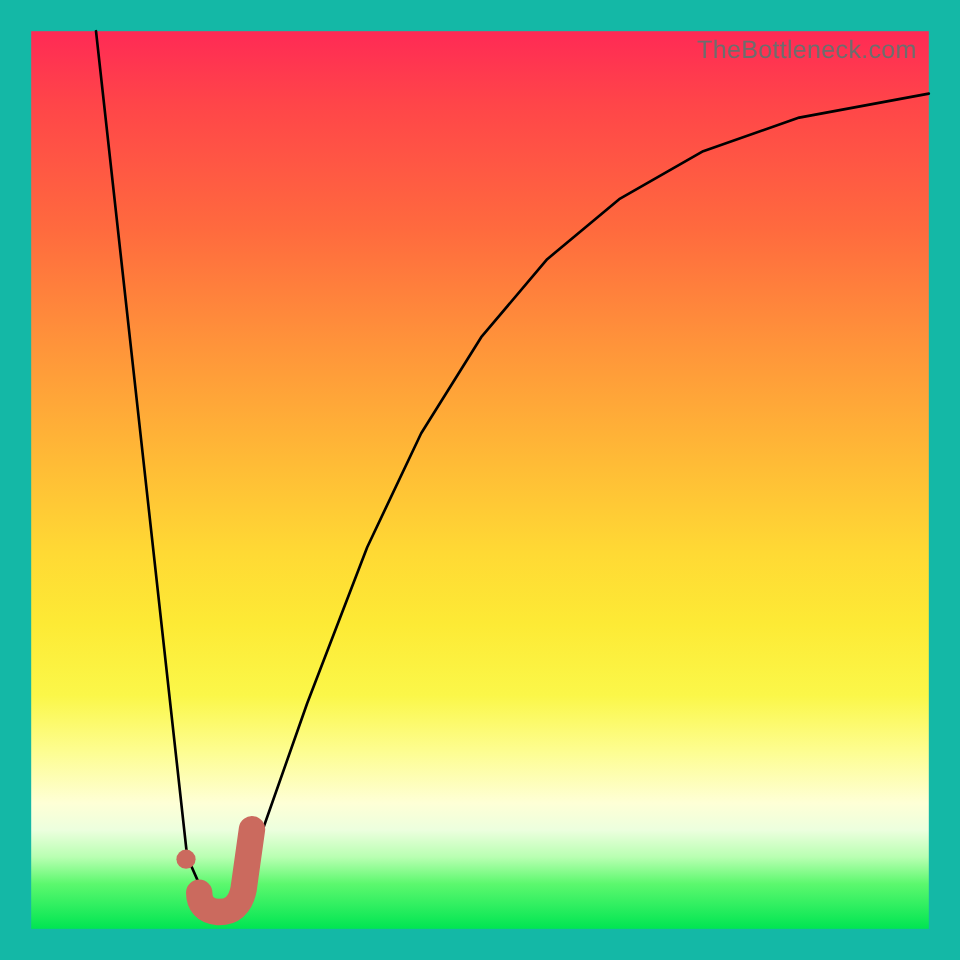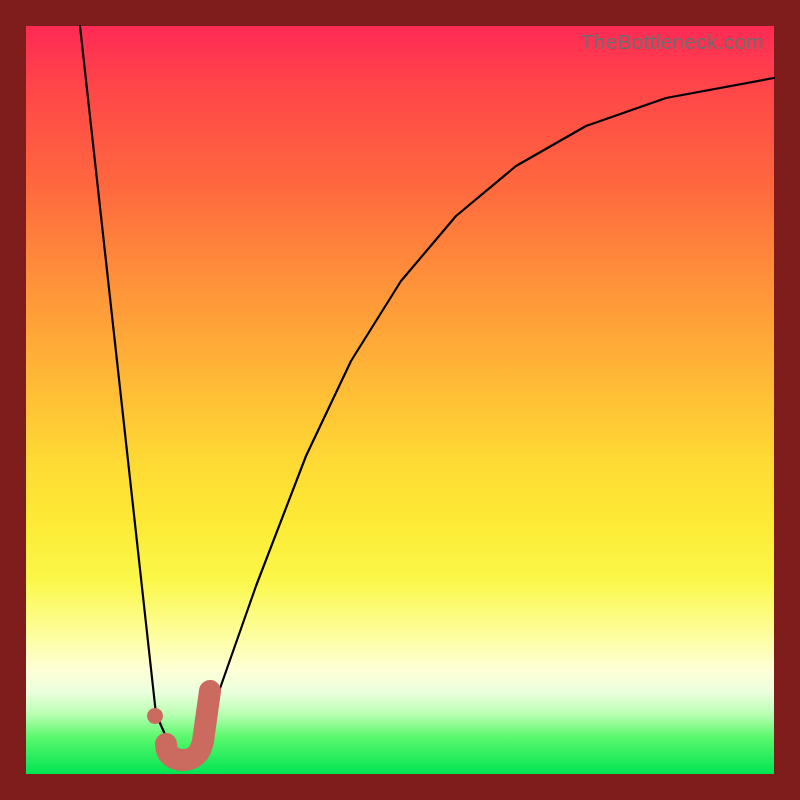--- a/index.html
+++ b/index.html
@@ -7,21 +7,21 @@
     padding: 0;
     width: 800px;
     height: 800px;
     background: #000;
     overflow: hidden;
     font-family: Arial, Helvetica, sans-serif;
   }
   .outer {
     width: 800px;
     height: 800px;
-    background: #7f1d1d;
+    background: #14b8a6;
     position: relative;
   }
   .plot {
     position: absolute;
     left: 26px;
     top: 26px;
     width: 748px;
     height: 748px;
     background: linear-gradient(to bottom,
       #ff2a55 0%,

